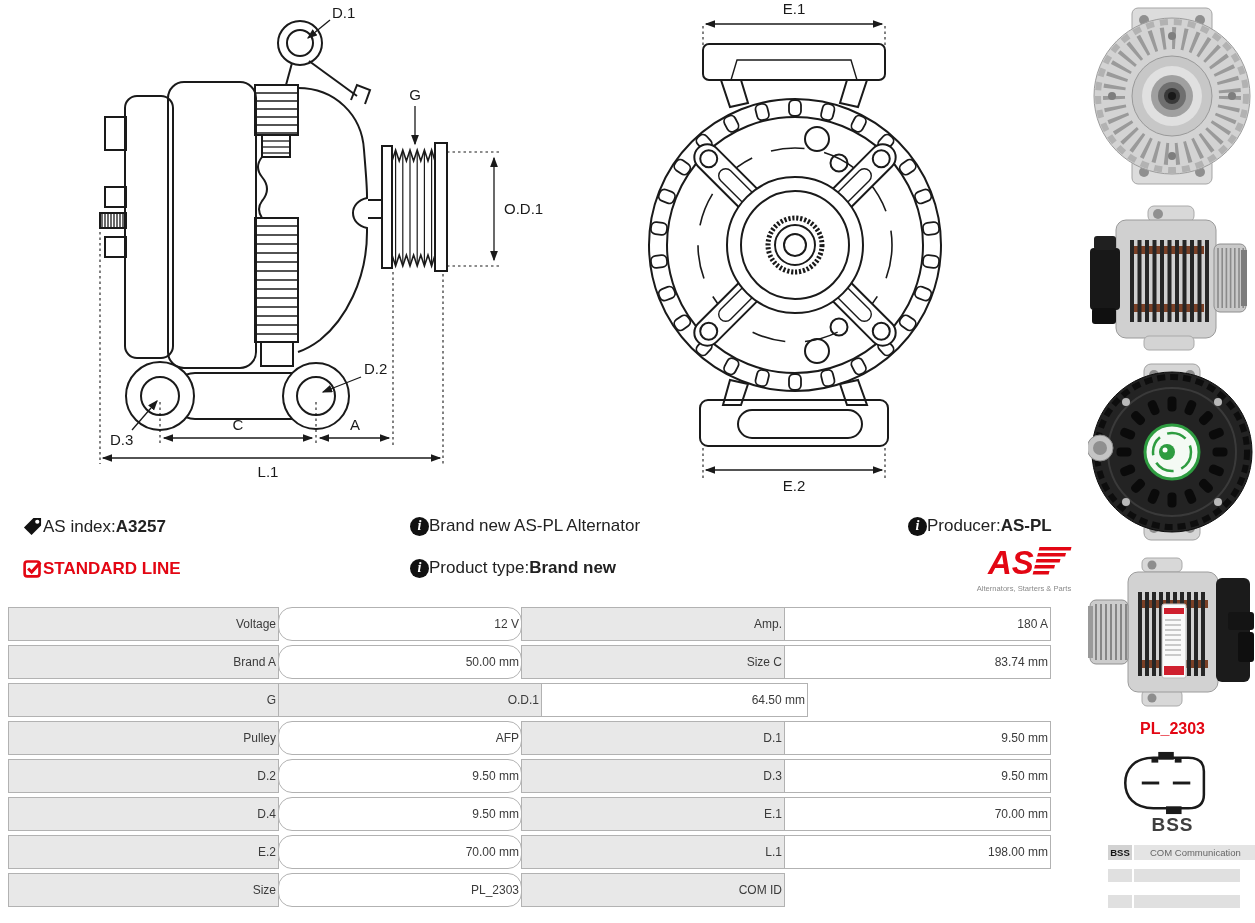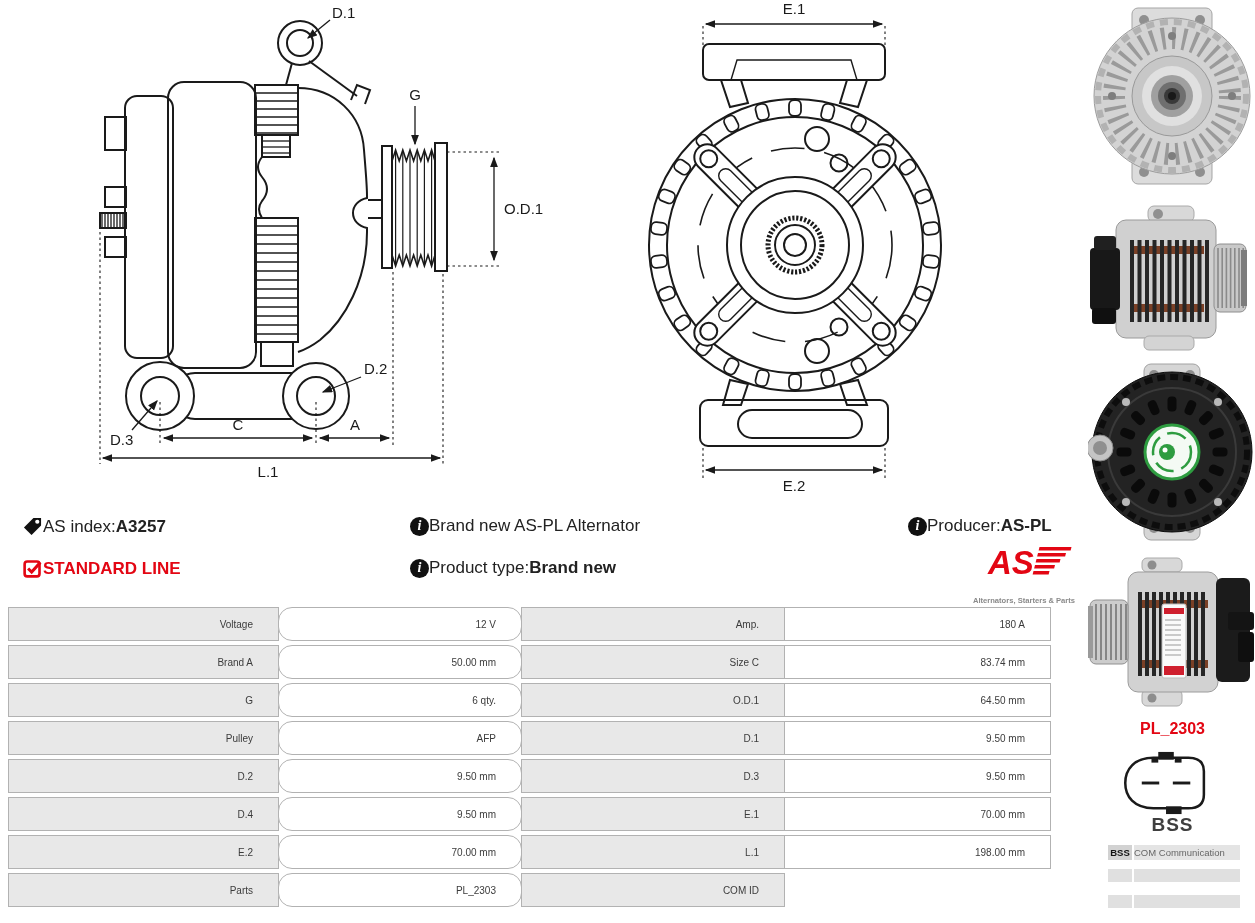--- a/index.html
+++ b/index.html
@@ -13,41 +13,41 @@
   .inforow{position:absolute;display:flex;align-items:center;font-size:17px;color:#222;}
   .b{font-weight:bold;}
   .red{color:var(--red);}
   .iico{width:19px;height:19px;border-radius:50%;background:#111;color:#fff;
         display:inline-flex;align-items:center;justify-content:center;flex:0 0 19px;
         font-family:"Liberation Serif",serif;font-weight:bold;font-style:italic;font-size:14px;}
   .iico::after{content:"i";}
 
   
   .logo{position:absolute;left:968px;top:545px;width:112px;text-align:center;}
-  .logo .tag{font-size:7.6px;color:#8a8a8a;margin-top:13px;white-space:nowrap;font-weight:bold;}
+  .logo .tag{font-size:7.6px;color:#8a8a8a;margin-top:1px;white-space:nowrap;}
 
   
   .tbl{position:absolute;left:8px;top:607px;width:1067px;}
   .trow{display:flex;height:34px;margin-bottom:4px;}
   .cell{box-sizing:border-box;border:1px solid var(--bord);display:flex;align-items:center;
-        justify-content:flex-end;padding-right:25px;font-size:10px;color:#3b3b3b;}
+        justify-content:flex-end;padding-right:2px;font-size:12px;color:#3b3b3b;}
   .lab{background:var(--labelbg);}
   .val{background:#fff;}
   .c1{width:271px;} .c2{width:244px;margin-left:-1px;border-radius:14px;} .c3{width:264px;margin-left:-1px;} .c4{width:267px;margin-left:-1px;}
 
   
   .plugcode{position:absolute;left:1090px;top:720px;width:165px;text-align:center;
             font-size:16px;font-weight:bold;color:var(--red);}
   .bsslabel{position:absolute;left:1090px;top:814px;width:165px;text-align:center;
             font-size:19px;font-weight:bold;color:#3f3f3f;letter-spacing:1px;}
   .comrow{position:absolute;left:1108px;display:flex;gap:2px;}
   .comkey{width:24px;height:15px;background:#d2d2d2;color:#111;font-weight:bold;font-size:9.5px;
           display:flex;align-items:center;justify-content:center;}
   .comval{width:106px;height:15px;background:#e4e4e4;color:#666;font-size:9.5px;
-          display:flex;align-items:center;padding-left:0;}
+          display:flex;align-items:center;padding-left:16px;}
   .bar{background:#e0e0e0;height:13px;}
 </style>
 </head>
 <body>
 
 <div class="page">
 
   <svg class="abs" style="left:80px;top:0" width="480" height="485" viewBox="0 0 480 485" fill="none" stroke="#1a1a1a" stroke-width="2">
     <defs>
       <marker id="ma" orient="auto-start-reverse" markerWidth="10" markerHeight="8" refX="7" refY="3">
@@ -464,21 +464,20 @@
       <div class="cell val c4">180 A</div>
     </div>
     <div class="trow">
       <div class="cell lab c1">Brand A</div>
       <div class="cell val c2">50.00 mm</div>
       <div class="cell lab c3">Size C</div>
       <div class="cell val c4">83.74 mm</div>
     </div>
     <div class="trow">
       <div class="cell lab c1">G</div>
-      <div class="cell val c2">6 qty.</div>
       <div class="cell lab c3">O.D.1</div>
       <div class="cell val c4">64.50 mm</div>
     </div>
     <div class="trow">
       <div class="cell lab c1">Pulley</div>
       <div class="cell val c2">AFP</div>
       <div class="cell lab c3">D.1</div>
       <div class="cell val c4">9.50 mm</div>
     </div>
     <div class="trow">
@@ -493,21 +492,21 @@
       <div class="cell lab c3">E.1</div>
       <div class="cell val c4">70.00 mm</div>
     </div>
     <div class="trow">
       <div class="cell lab c1">E.2</div>
       <div class="cell val c2">70.00 mm</div>
       <div class="cell lab c3">L.1</div>
       <div class="cell val c4">198.00 mm</div>
     </div>
     <div class="trow">
-      <div class="cell lab c1">Parts</div>
+      <div class="cell lab c1">Size</div>
       <div class="cell val c2">PL_2303</div>
       <div class="cell lab c3">COM ID</div>
     </div>
   </div>
 
   <div class="plugcode">PL_2303</div>
 
   <svg class="abs" style="left:1118px;top:750px" width="98" height="66" viewBox="0 0 100 68" fill="none" stroke="#1a1a1a" stroke-width="2.6">
     <path d="M36,8 H72 Q88,8 88,22 V46 Q88,60 72,60 H36 C16,60 7,48 7,34 C7,20 16,8 36,8 Z"></path>
     <rect x="41" y="2" width="16" height="8" fill="#1a1a1a" stroke="none"></rect>

